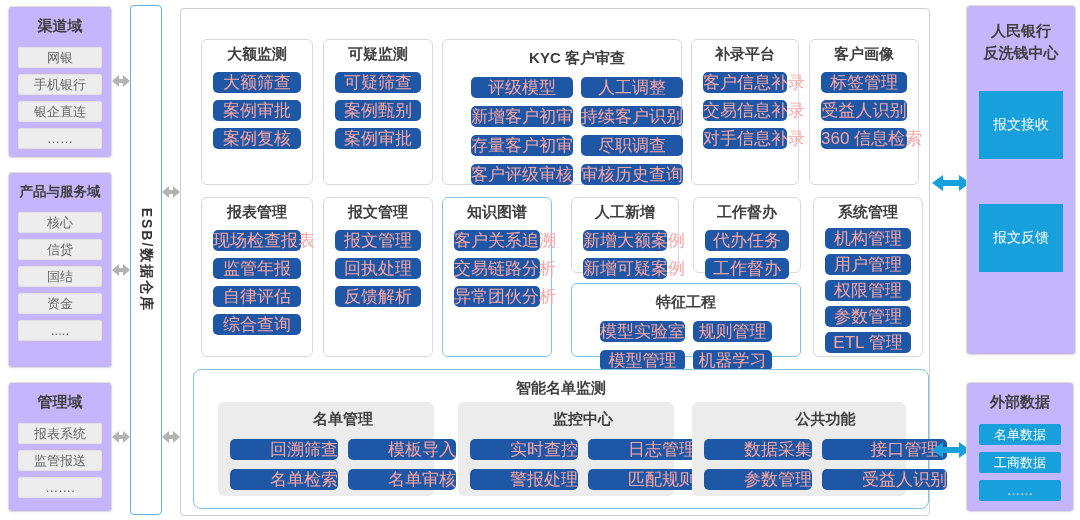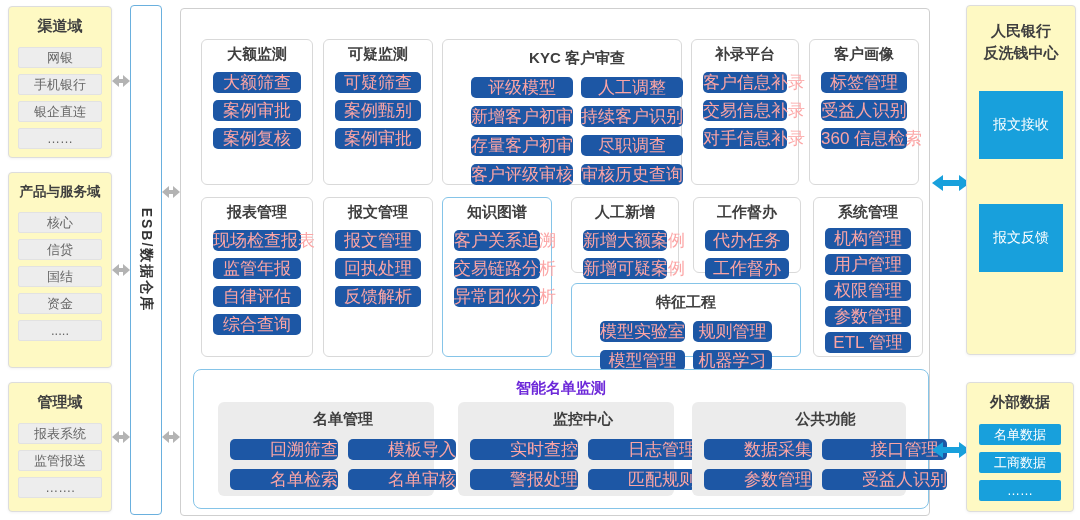--- a/index.html
+++ b/index.html
@@ -1,20 +1,20 @@
 <!DOCTYPE html>
 <html><head>
 <meta charset="utf-8">
 <style>
   * { margin:0; padding:0; box-sizing:border-box; }
   body { background:#fff; font-family:"Liberation Sans", sans-serif; }
   .canvas { position:relative; width:1080px; height:520px; background:#fff; overflow:hidden; }
 
   
-  .dbox { position:absolute; background:#fef9c3; border:1px solid #ddd; border-radius:4px;
+  .dbox { position:absolute; background:#c4b5fd; border:1px solid #ddd; border-radius:4px;
           display:flex; flex-direction:column; align-items:center; gap:6px; padding-top:10px;
           box-shadow:0 1px 3px rgba(0,0,0,.05); }
   .dtitle { font-size:15px; font-weight:bold; color:#3f3f3f; margin-bottom:5px; white-space:nowrap; }
   .dtitle-sm { font-size:13.5px; }
   .gitem { background:#ededed; border:1px solid #e2e2e2; color:#666; font-size:13px;
            line-height:19px; height:21px; width:84px; text-align:center; border-radius:2px; }
   .bitem { background:#18a0dc; color:#fff; font-size:13px; line-height:21px; height:21px;
            width:82px; text-align:center; border-radius:2px; }
   .bsq { position:absolute; background:#18a0dc; color:#fff; font-size:14px; width:84px; left:12px;
          height:68px; display:flex; align-items:center; justify-content:center; }
@@ -41,21 +41,21 @@
          border-radius:5px; text-align:center; width:calc(100% - 22px); white-space:nowrap; }
   .module.grid { display:grid; grid-template-columns:1fr 1fr; column-gap:8px; row-gap:8px;
                  padding:8px 28px 0; align-content:start; justify-items:center; }
   .module.grid .mtitle { grid-column:1 / -1; }
   .module.grid .btn { width:100%; }
 
   
   .smart { position:absolute; left:12px; top:360px; width:736px; height:140px; background:#fff;
            border:1px solid #85c4e8; border-radius:8px; }
   .stitle { position:absolute; top:9px; left:0; right:0; text-align:center;
-            font-size:15px; font-weight:bold; color:#6d28d9; }
+            font-size:15px; font-weight:bold; color:#404040; }
   .group { position:absolute; top:32px; height:94px; background:#ececec; border-radius:6px;
            display:grid; grid-template-columns:1fr 1fr; column-gap:10px; row-gap:9px;
            padding:7px 12px 0; align-content:start; justify-items:center; }
   .group .mtitle { grid-column:1 / -1; }
   .group .btn { width:100%;padding-left:40px; }
 
   
   .ga { position:absolute; width:18px; height:12px;
         background:linear-gradient(#b3b3b3,#b3b3b3) center / calc(100% - 10px) 4px no-repeat; }
   .ga::before { content:""; position:absolute; left:0; top:0;

